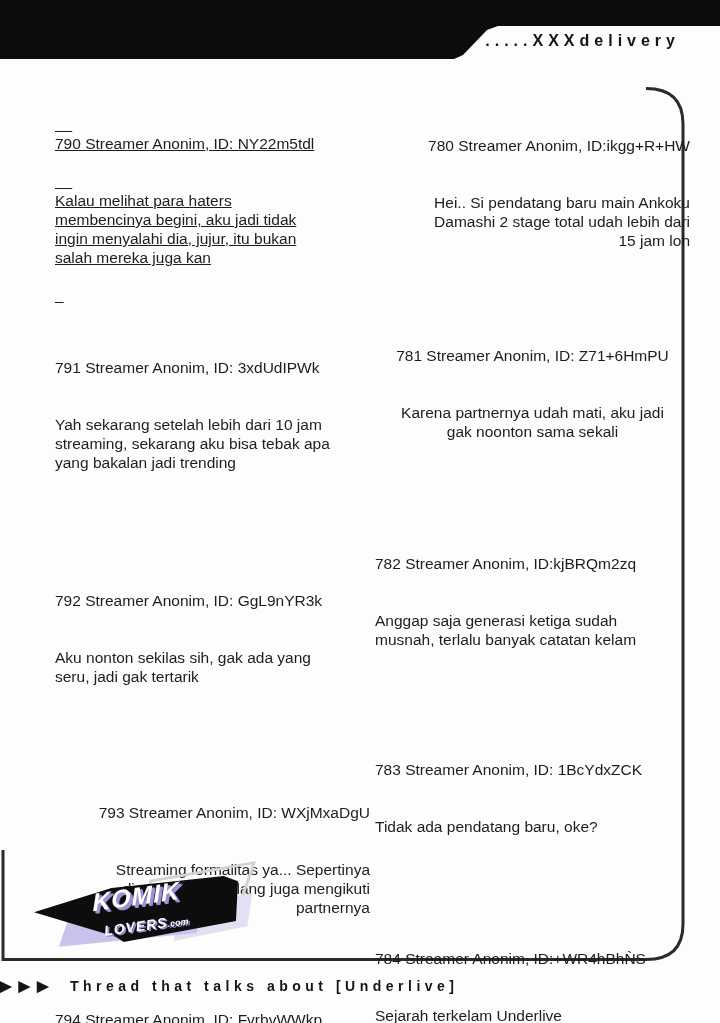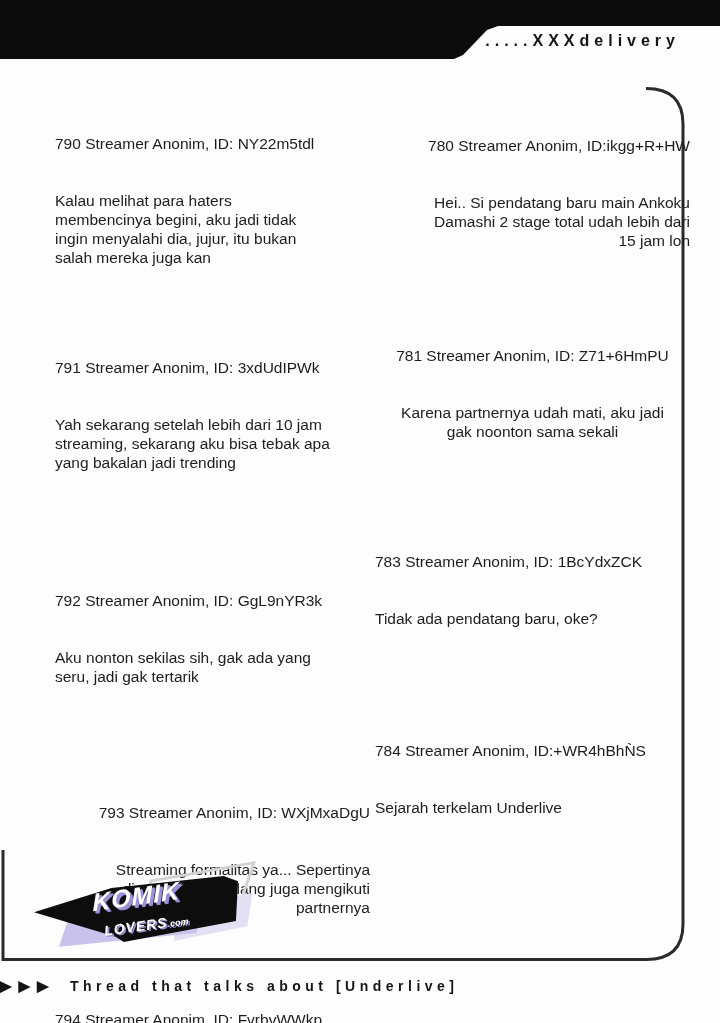--- a/index.html
+++ b/index.html
@@ -23,21 +23,21 @@
   
   .frame-svg{position:absolute;left:0;top:0;width:720px;height:1023px;pointer-events:none;}
   
   .col{position:absolute;top:0;width:315px;}
   .col-left{left:55px;}
   .col-right{left:375px;}
   .post{white-space:pre;font-size:15.5px;line-height:19px;color:#1d1d1d;}
   .post-header{white-space:pre;}
   .post-body{white-space:pre;}
   
-  .p790{margin-top:96px;} .p791{margin-top:15px;} .p792{margin-top:43px;}
+  .p790{margin-top:96px;text-decoration:underline;} .p791{margin-top:15px;} .p792{margin-top:43px;}
   .p793{margin-top:41px;text-align:right;} .p794{margin-top:17px;}
   .p780{margin-top:98px;text-align:right;} .p781{margin-top:20px;text-align:center;} .p782{margin-top:37px;}
   .p783{margin-top:35px;} .p784{margin-top:37px;}
   
   .logo{position:absolute;left:28px;top:870px;width:230px;height:88px;}
   .logo-ghost-outline{
     position:absolute;left:118px;top:0px;width:92px;height:42px;
     border:3px solid #d2d2d2;transform:skewX(-28deg) rotate(-11deg);
     background:transparent;
   }
@@ -122,20 +122,25 @@
     <div class="post-header">780 Streamer Anonim, ID:ikgg+R+HW</div>
     <div class="post-body">Hei.. Si pendatang baru main Ankoku
 Damashi 2 stage total udah lebih dari
 15 jam loh</div>
   </div>
   <div class="post p781">
     <div class="post-header">781 Streamer Anonim, ID: Z71+6HmPU</div>
     <div class="post-body">Karena partnernya udah mati, aku jadi
 gak noonton sama sekali</div>
   </div>
+  <div class="post p782">
+    <div class="post-header">782 Streamer Anonim, ID:kjBRQm2zq</div>
+    <div class="post-body">Anggap saja generasi ketiga sudah
+musnah, terlalu banyak catatan kelam</div>
+  </div>
   <div class="post p783">
     <div class="post-header">783 Streamer Anonim, ID: 1BcYdxZCK</div>
     <div class="post-body">Tidak ada pendatang baru, oke?</div>
   </div>
   <div class="post p784">
     <div class="post-header">784 Streamer Anonim, ID:+WR4hBhǸS</div>
     <div class="post-body">Sejarah terkelam Underlive</div>
   </div>
 
 </div>

